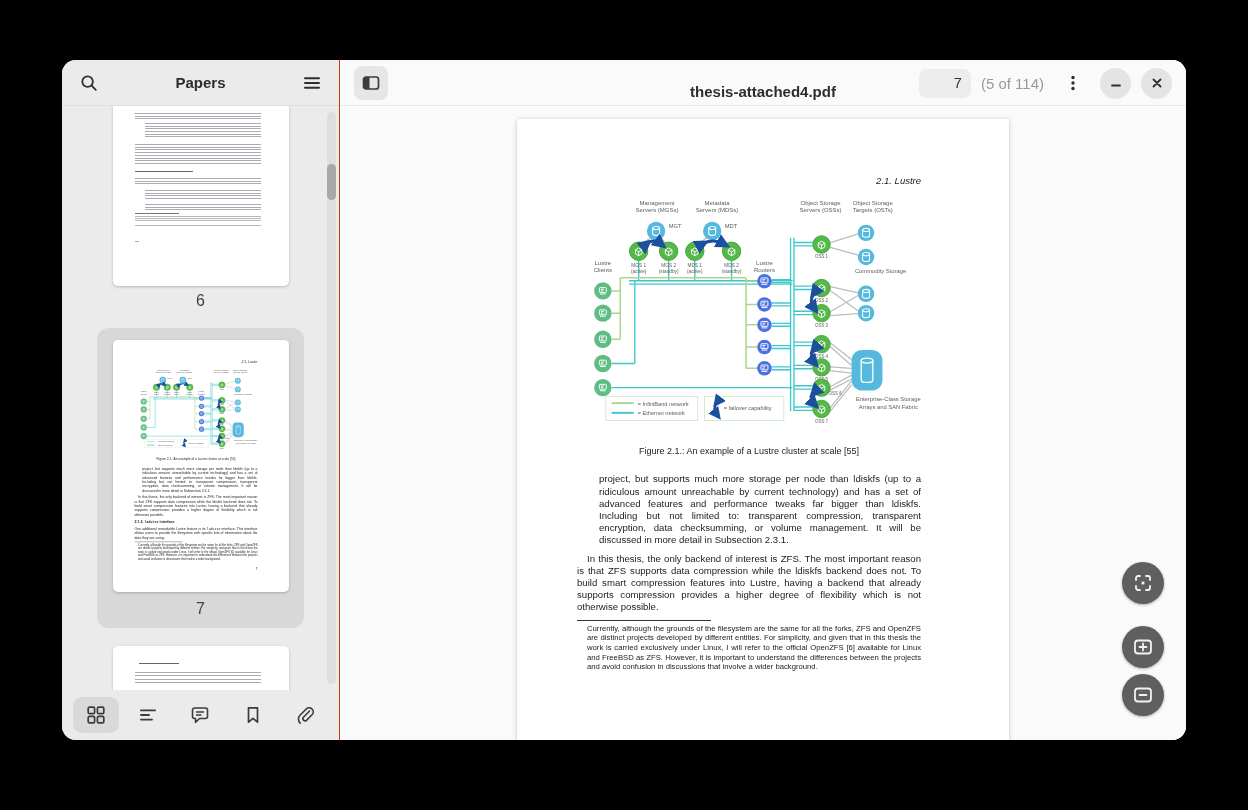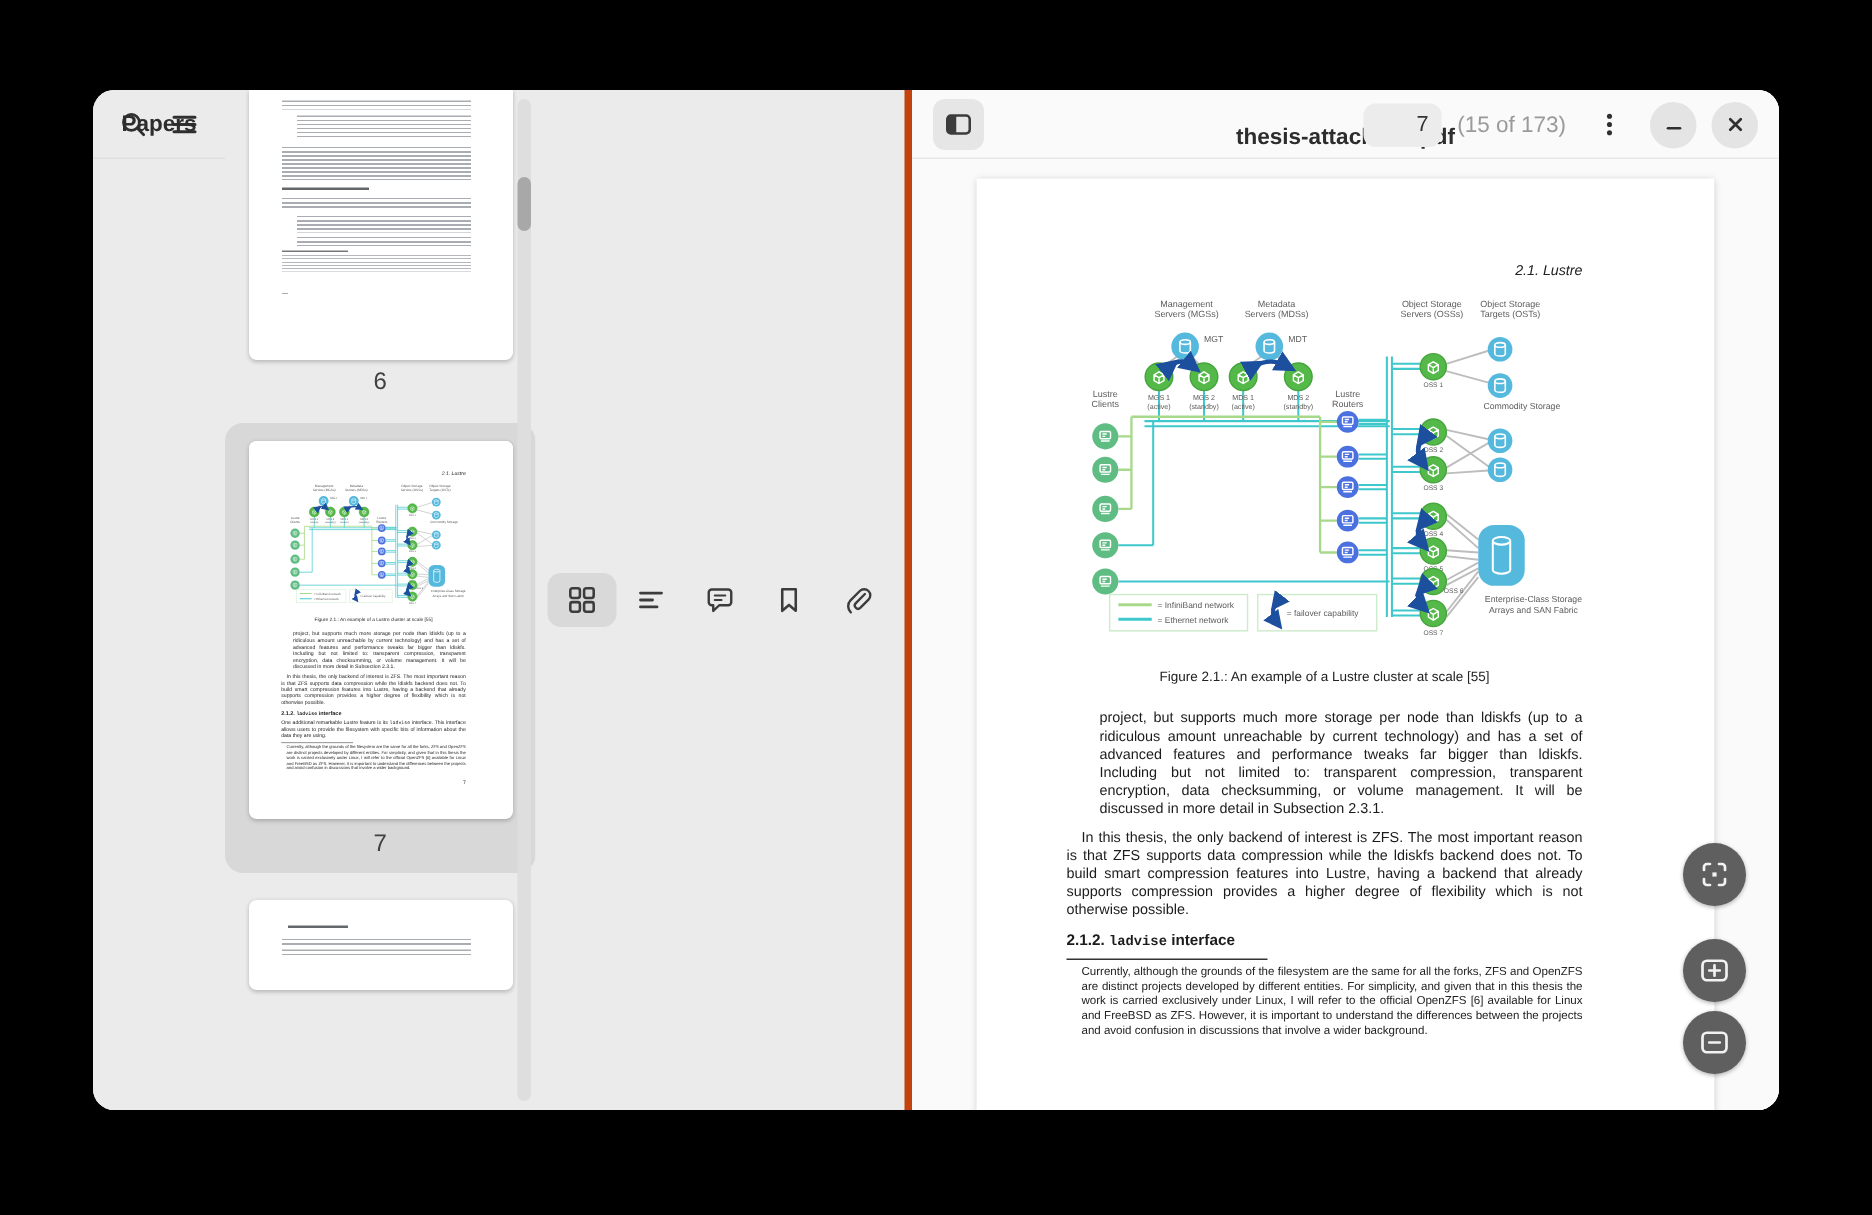--- a/index.html
+++ b/index.html
@@ -39,22 +39,22 @@
   .para{text-align:justify; margin-bottom:6px;}
   .para.indented{margin-left:22px;}
   .para.firstline{text-indent:10px;}
   .subhead{font-size:10.2px; font-weight:bold; margin:8px 0 5px 0;}
   .mono{font-family:"Liberation Mono", monospace; font-size:9.2px;}
   .subhead .mono{font-weight:bold;}
   .footrule{width:134px; border-top:1px solid #333; margin:4px 0 3px 0;}
   .footnote{font-size:7.7px; line-height:9.7px; text-align:justify; margin-left:10px; color:#222;}
   .pagenum{text-align:right; font-size:9.5px; margin-top:16px;}
   
-  .sidebar{order:1; flex:0 0 278px; background:#ebebeb; display:flex; flex-direction:row;
-    border-right:5px solid #c2410c;}
+  .sidebar{order:1; flex:0 0 278px; background:#ebebeb; display:flex; flex-direction:column;
+    border-right:1px solid #c2410c;}
   .sidebar-header{height:46px; flex:0 0 46px; display:flex; align-items:center;
     padding:0 10px; border-bottom:1px solid rgba(0,0,0,.05); position:relative;}
   .sidebar-title{position:absolute; left:0; right:0; text-align:center; font-weight:bold;
     font-size:15px; color:#2d2d2d; pointer-events:none;}
   .thumb-scroll{flex:1; overflow:hidden; position:relative; display:flex;
     flex-direction:column; align-items:center;}
   .thumb-page{width:176px; background:#fff; border-radius:5px;
     box-shadow:0 1px 3px rgba(0,0,0,.22); overflow:hidden; position:relative;}
   .thumb-label{height:30px; display:flex; align-items:center; justify-content:center;
     font-size:16px; color:#414141;}
@@ -91,21 +91,21 @@
     <div class="main-header">
       <button class="icon-btn boxed">
         <svg width="20" height="20" viewBox="0 0 20 20">
           <rect x="2.5" y="4" width="15" height="12" rx="2.5" fill="none" stroke="#3c3c3c" stroke-width="1.7"></rect>
           <path d="M2.5 6.5 a2.5 2.5 0 0 1 2.5-2.5 h3.5 v12 H5 a2.5 2.5 0 0 1-2.5-2.5 z" fill="#3c3c3c"></path>
         </svg>
       </button>
       <div class="doc-title">thesis-attached4.pdf</div>
       <div class="hdr-right">
         <input class="page-input" value="7" style="">
-        <span class="page-count">(15 of 173)</span>
+        <span class="page-count">(5 of 114)</span>
         <button class="icon-btn">
           <svg width="20" height="20" viewBox="0 0 20 20">
             <circle cx="10" cy="4.5" r="1.7" fill="#2f2f2f"></circle>
               <circle cx="10" cy="10" r="1.7" fill="#2f2f2f"></circle>
               <circle cx="10" cy="15.5" r="1.7" fill="#2f2f2f"></circle>
           </svg>
         </button>
         <button class="circle-btn">
           <svg width="16" height="16" viewBox="0 0 16 16">
             <line x1="4" y1="10.5" x2="12" y2="10.5" stroke="#2f2f2f" stroke-width="1.8" stroke-linecap="round"></line>
@@ -357,21 +357,20 @@
               <text x="160" y="220.5" font-size="5.8">= failover capability</text>
             </g>
           </g>
         </svg>
 
         <div class="caption">Figure 2.1.: An example of a Lustre cluster at scale [55]</div>
 
         <p class="para indented">project, but supports much more storage per node than ldiskfs (up to a ridiculous amount unreachable by current technology) and has a set of advanced features and performance tweaks far bigger than ldiskfs. Including but not limited to: transparent compression, transparent encryption, data checksumming, or volume management. It will be discussed in more detail in Subsection 2.3.1.</p>
         <p class="para firstline">In this thesis, the only backend of interest is ZFS. The most important reason is that ZFS supports data compression while the ldiskfs backend does not. To build smart compression features into Lustre, having a backend that already supports compression provides a higher degree of flexibility which is not otherwise possible.</p>
 
-        <h3 class="subhead"><span>2.1.2.</span> <span class="mono">ladvise</span> <span>interface</span></h3>
 
 
         <div class="footrule"></div>
         <p class="footnote">Currently, although the grounds of the filesystem are the same for all the forks, ZFS and OpenZFS are distinct projects developed by different entities. For simplicity, and given that in this thesis the work is carried exclusively under Linux, I will refer to the official OpenZFS [6] available for Linux and FreeBSD as ZFS. However, it is important to understand the differences between the projects and avoid confusion in discussions that involve a wider background.</p>
 
       </div>
 
       <button class="osd fit">
         <svg width="22" height="22" viewBox="0 0 22 22">
           <g stroke="#f2f2f2" stroke-width="1.8" fill="none" stroke-linecap="round">

